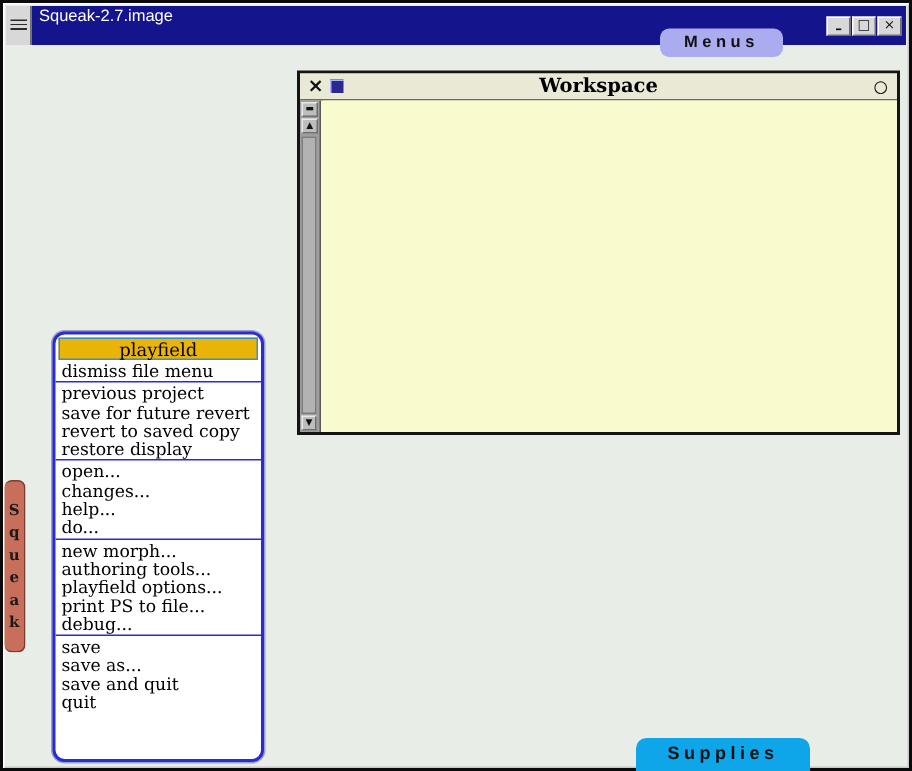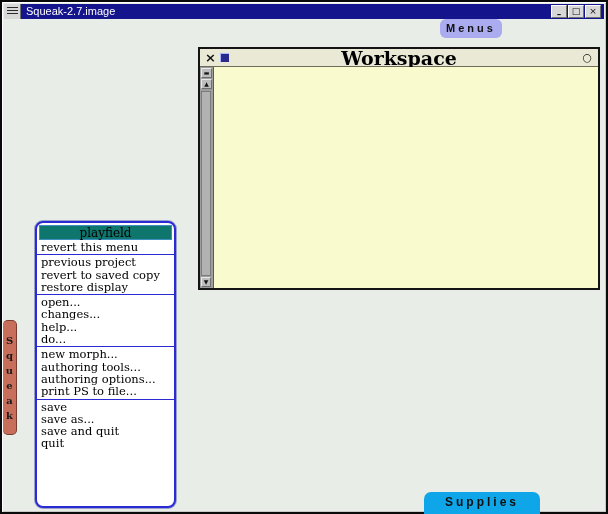--- a/index.html
+++ b/index.html
@@ -9,21 +9,21 @@
   
   .app-frame {
     position:absolute; inset:0;
     background:#E9EDE7;
     border:2px solid #0a0a0a;
     box-shadow: inset 1px 1px 0 #ffffff, inset -1px -1px 0 #c8c8c8;
   }
 
   
   .titlebar {
-    position:absolute; top:2px; left:2px; right:2px; height:15px;
+    position:absolute; top:2px; left:2px; right:2px; height:26px;
     display:flex; align-items:stretch;
     background:#14148C;
   }
   .sysmenu-btn {
     width:17px; background:#D8D8D8; border-right:1px solid #707070;
     display:flex; align-items:center; justify-content:center;
   }
   .sysmenu-glyph {
     width:11px; height:9px;
     background:repeating-linear-gradient(#2a2a2a 0 1px, transparent 1px 3px);
@@ -36,21 +36,21 @@
   .win-btn {
     width:16px; height:13px; background:#D8D8D8;
     border:1px solid; border-color:#ffffff #707070 #707070 #ffffff;
     font-size:9px; line-height:11px; text-align:center; color:#101010;
     font-family:"DejaVu Sans", sans-serif;
   }
   .win-btn.min span { display:block; margin-top:3px; font-weight:bold; }
 
   
   .tab-menus {
-    position:absolute; left:438px; top:17px; width:62px; height:19px;
+    position:absolute; left:438px; top:17px; width:82px; height:19px;
     background:#ABABEF; border-radius:6px;
     font-weight:bold; font-size:11px; letter-spacing:3px;
     color:#101010; text-align:center; line-height:19px;
   }
   .tab-supplies {
     position:absolute; left:422px; top:490px; width:116px; height:33px;
     background:#0ea5e9; border-radius:7px 7px 0 0;
     font-weight:bold; font-size:12px; letter-spacing:3px;
     color:#101010; text-align:center; line-height:21px;
   }
@@ -76,21 +76,21 @@
   .ws-close {
     font-family:"DejaVu Sans", sans-serif; font-weight:bold; font-size:13px;
     color:#101010; padding:0 4px 0 5px; line-height:16px;
   }
   .ws-menu-icon {
     width:9px; height:9px; background:#2a2a8c;
     box-shadow: inset 1px 1px 0 #aab4ff; margin-right:4px;
   }
   .ws-title {
     position:absolute; left:0; right:0; text-align:center;
-    font-family:"DejaVu Serif", serif; font-weight:bold; font-size:19px;
+    font-family:"DejaVu Serif", serif; font-weight:bold; font-size:13px;
     color:#000; line-height:18px; pointer-events:none;
   }
   .ws-collapse {
     margin-left:auto; padding-right:6px;
     font-family:"DejaVu Sans", sans-serif; font-weight:bold; font-size:11px;
     color:#101010; line-height:16px;
   }
   .ws-body { position:absolute; top:18px; left:0; right:0; bottom:0; }
   .ws-scrollbar {
     position:absolute; top:0; bottom:0; left:0; width:14px;
@@ -110,21 +110,21 @@
   .ws-content { position:absolute; left:15px; top:0; right:0; bottom:0; background:#F9FBCE; }
 
   
   .pf-menu {
     position:absolute; left:33px; top:219px; width:141px; height:287px;
     background:#ffffff; border:2px solid #2B2BD5; border-radius:8px;
     box-shadow:0 0 0 1px #9aa0c8;
     padding:2px 0 2px 0; overflow:hidden;
   }
   .pf-title {
-    margin:0 2px 1px 2px; height:15px; background:#0f766e;
+    margin:0 2px 1px 2px; height:15px; background:#eab308;
     border:1px solid #3e8fc0;
     font-family:"DejaVu Serif", serif; font-size:12px; color:#000;
     text-align:center; line-height:14px;
   }
   .menu-item {
     height:12.3px; line-height:12.3px; font-family:"DejaVu Serif", serif;
     font-size:11.5px; color:#000; padding-left:4px; white-space:nowrap;
   }
   .menu-divider { height:1px; background:#2B2BD5; margin:1px 0; }
 </style>
@@ -172,35 +172,37 @@
         <div class="sb-thumb"></div>
         <div class="sb-btn sb-down"><span>▼</span></div>
       </div>
       <div class="ws-content"></div>
     </div>
   </div>
 
   <div class="pf-menu">
     <div class="pf-title">playfield</div>
     <div id="pf-items">
-        <div class="menu-item">revert this menu</div>
+        <div class="menu-item">dismiss file menu</div>
         <div class="menu-divider"></div>
         <div class="menu-item">previous project</div>
+        <div class="menu-item">save for future revert</div>
         <div class="menu-item">revert to saved copy</div>
         <div class="menu-item">restore display</div>
         <div class="menu-divider"></div>
         <div class="menu-item">open...</div>
         <div class="menu-item">changes...</div>
         <div class="menu-item">help...</div>
         <div class="menu-item">do...</div>
         <div class="menu-divider"></div>
         <div class="menu-item">new morph...</div>
         <div class="menu-item">authoring tools...</div>
-        <div class="menu-item">authoring options...</div>
+        <div class="menu-item">playfield options...</div>
         <div class="menu-item">print PS to file...</div>
+        <div class="menu-item">debug...</div>
         <div class="menu-divider"></div>
         <div class="menu-item">save</div>
         <div class="menu-item">save as...</div>
         <div class="menu-item">save and quit</div>
         <div class="menu-item">quit</div>
       </div>
   </div>
 
 </div>
 

